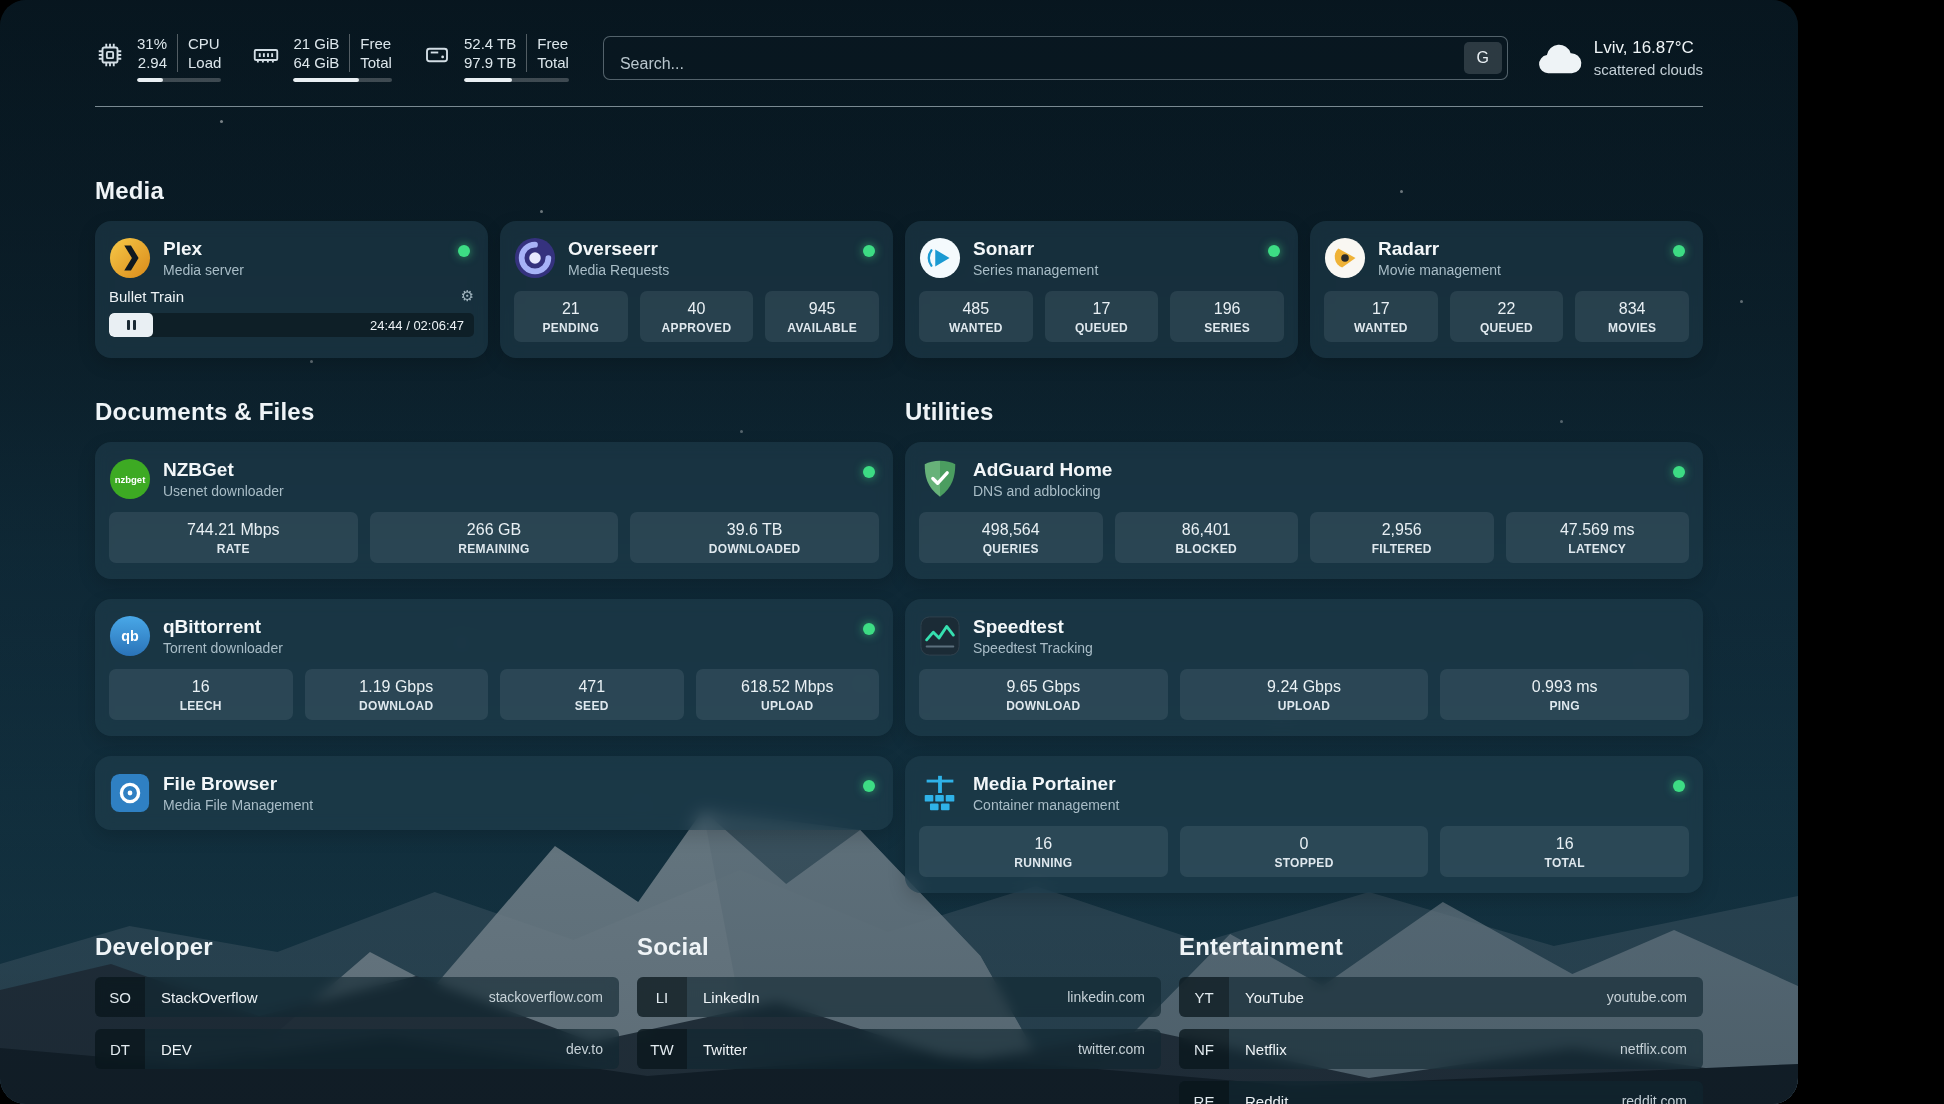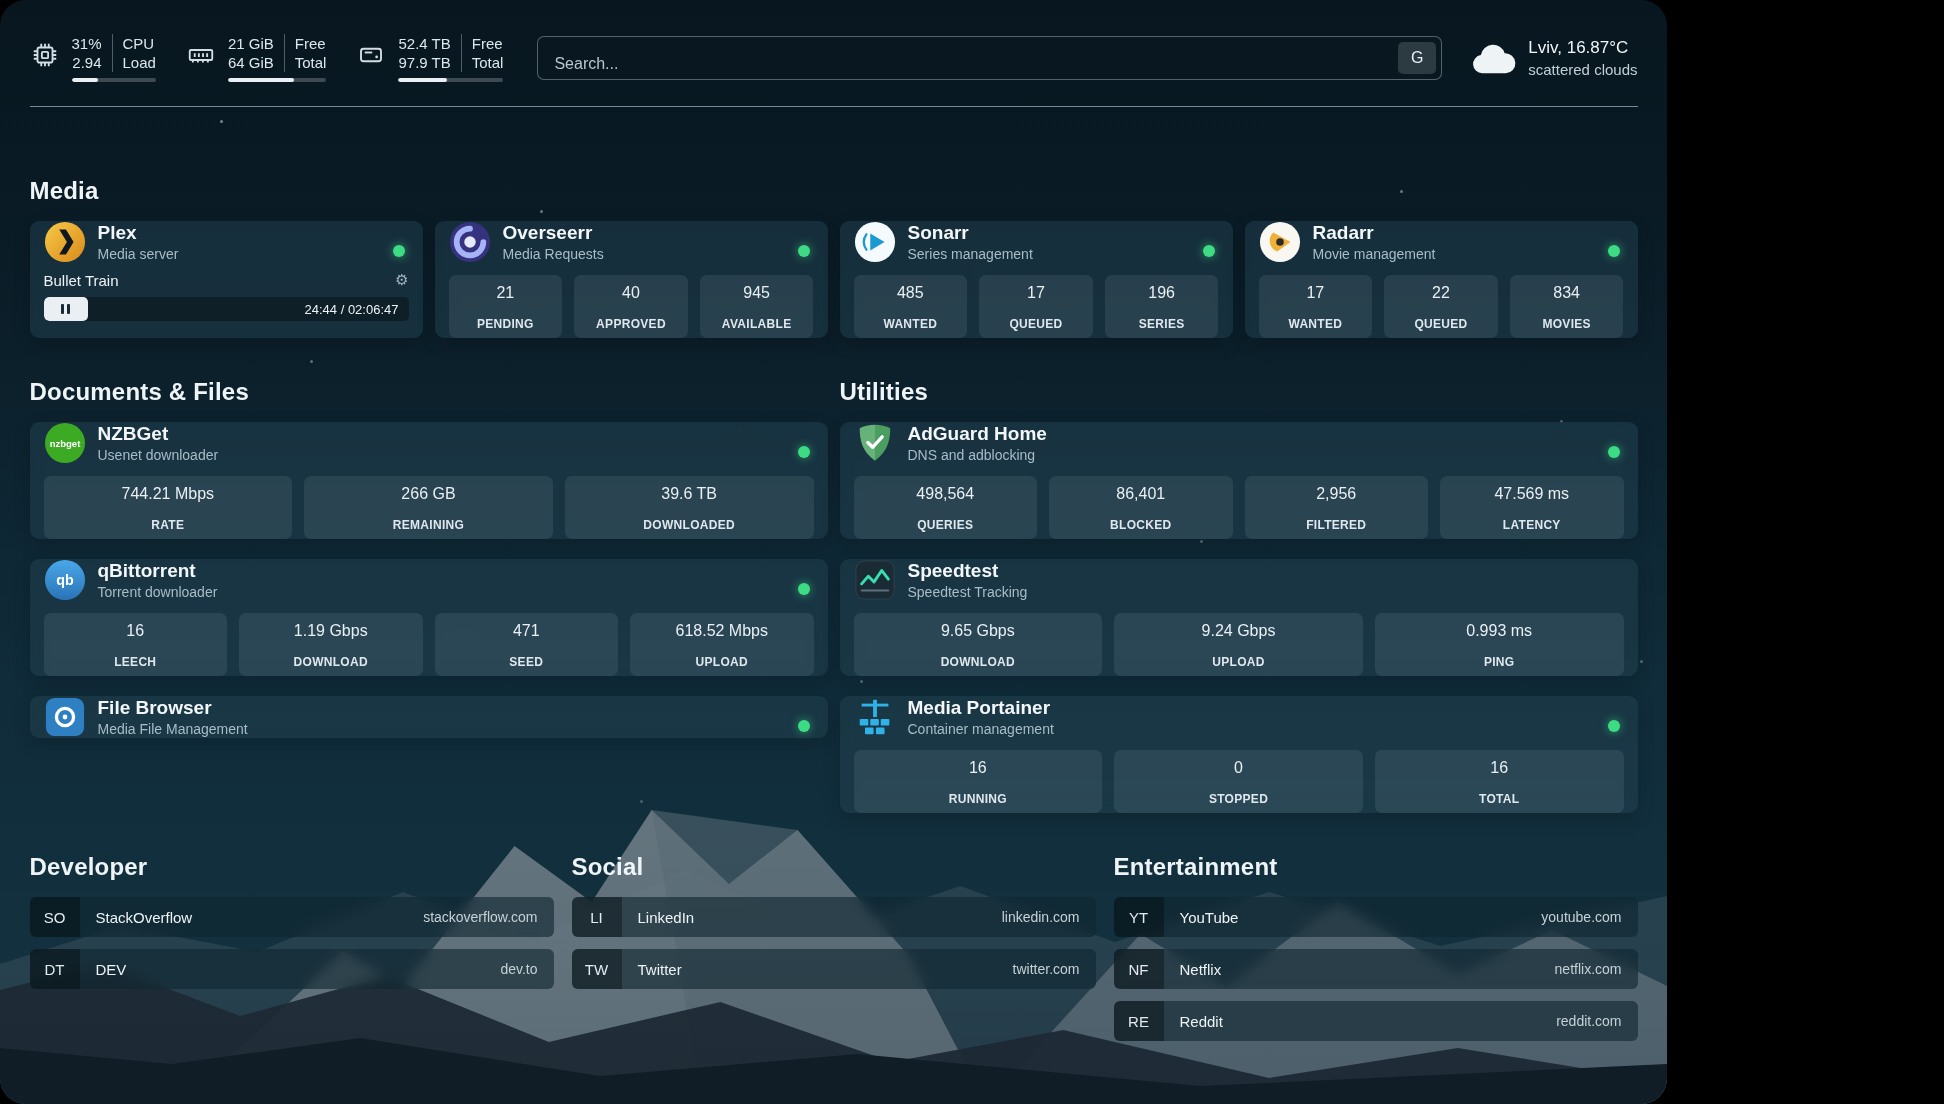--- a/index.html
+++ b/index.html
@@ -3,21 +3,21 @@
 <meta charset="utf-8">
 <style>
   * { box-sizing: border-box; }
   html,body { margin:0; padding:0; }
   body {
     width:1944px; height:1104px; background:#000;
     font-family:"Liberation Sans", sans-serif;
     color:#e8eef2;
   }
   .screen {
-    position:relative; width:1667px; height:1104px;
+    position:relative; width:1798px; height:1104px;
     border-radius:26px; overflow:hidden;
     background:linear-gradient(180deg,#0a1c27 0%,#0e2531 30%,#123040 55%,#163a4b 72%,#1a4254 88%,#16394a 100%);
   }
   .mountains { position:absolute; left:0; right:0; bottom:0; height:470px; }
   .mountains svg { width:100%; height:100%; display:block; }
   .tint { position:absolute; inset:0; background:linear-gradient(180deg,rgba(5,16,23,.50),rgba(7,22,31,.26) 50%,rgba(6,18,26,.40)); }
   .snow { position:absolute; top:120px; left:220px; width:3px; height:3px; border-radius:50%; background:rgba(255,255,255,.45);
     box-shadow: 90px 240px 0 rgba(255,255,255,.35), 320px 90px 0 rgba(255,255,255,.4), 520px 310px 0 rgba(255,255,255,.3),
       760px 150px 0 rgba(255,255,255,.35), 980px 420px 0 rgba(255,255,255,.3), 1180px 70px 0 rgba(255,255,255,.4),
       1340px 300px 0 rgba(255,255,255,.3), 1520px 180px 0 rgba(255,255,255,.35), 1660px 390px 0 rgba(255,255,255,.3),
@@ -50,36 +50,36 @@
   .w-loc { font-size:17px; line-height:21px; }
   .w-cond { font-size:15px; line-height:19px; color:#c3cfd6; margin-top:2px; }
 
   .divider { margin-top:24px; height:1px; background:rgba(215,232,239,.55); }
 
   
   .section-title { margin:0 0 16px; font-size:24px; font-weight:700; color:#eff4f7; letter-spacing:.2px; }
   .media { margin-top:70px; }
   .cards4 { display:grid; grid-template-columns:repeat(4,1fr); gap:12px; }
 
-  .card { position:relative; background:rgba(34,66,81,.52); border-radius:9px; padding:0 14px;
+  .card { position:relative; background:rgba(34,66,81,.52); border-radius:16px; padding:16px 14px;
     backdrop-filter:blur(8px); box-shadow:0 6px 18px rgba(0,0,0,.16); }
   .card-head { display:flex; align-items:center; gap:12px; padding-right:28px; }
   .svc-icon { width:42px; height:42px; flex:0 0 auto; }
   .svc-icon svg { width:42px; height:42px; display:block; }
   .svc-name { font-size:19px; font-weight:600; color:#f3f7f9; line-height:23px; }
   .svc-desc { font-size:14px; color:#a9bdc7; line-height:18px; margin-top:1px; }
   .status-dot { position:absolute; top:24px; right:18px; width:12px; height:12px; border-radius:50%;
     background:#3ddc84; box-shadow:0 0 10px rgba(61,220,132,.65); }
 
   .stats { display:grid; gap:12px; margin-top:12px; }
   .stats-3 { grid-template-columns:repeat(3,1fr); }
   .stats-4 { grid-template-columns:repeat(4,1fr); }
   .stat { background:rgba(235,245,250,.085); border-radius:7px; padding:8px 6px 7px; text-align:center; }
   .stat-value { font-size:16px; color:#e9f0f4; line-height:20px; white-space:nowrap; }
-  .stat-label { font-size:12px; font-weight:700; color:#dfe8ee; letter-spacing:.3px; margin-top:14px;text-align:center; }
+  .stat-label { font-size:12px; font-weight:700; color:#dfe8ee; letter-spacing:.3px; margin-top:2px;text-align:center; }
 
   .player { margin-top:8px; }
   .player-top { display:flex; align-items:center; justify-content:space-between; font-size:15px; color:#eef3f6; margin-bottom:8px; }
   .gear { color:#9fb3bd; font-size:15px; cursor:pointer; }
   .player-bar { height:24px; background:rgba(0,0,0,.35); border-radius:5px; display:flex; align-items:center; overflow:hidden; }
   .pause-pill { width:44px; height:24px; background:#e9eff3; border-radius:5px; display:flex; align-items:center; justify-content:center; gap:3px; cursor:pointer; flex:0 0 auto; }
   .pause-pill i { width:3px; height:10px; background:#1b2a34; border-radius:1px; }
   .player-time { margin-left:auto; padding-right:10px; font-size:13px; color:#eef3f6; }
 
   .two-col { display:grid; grid-template-columns:1fr 1fr; gap:12px; margin-top:40px; align-items:start; }

